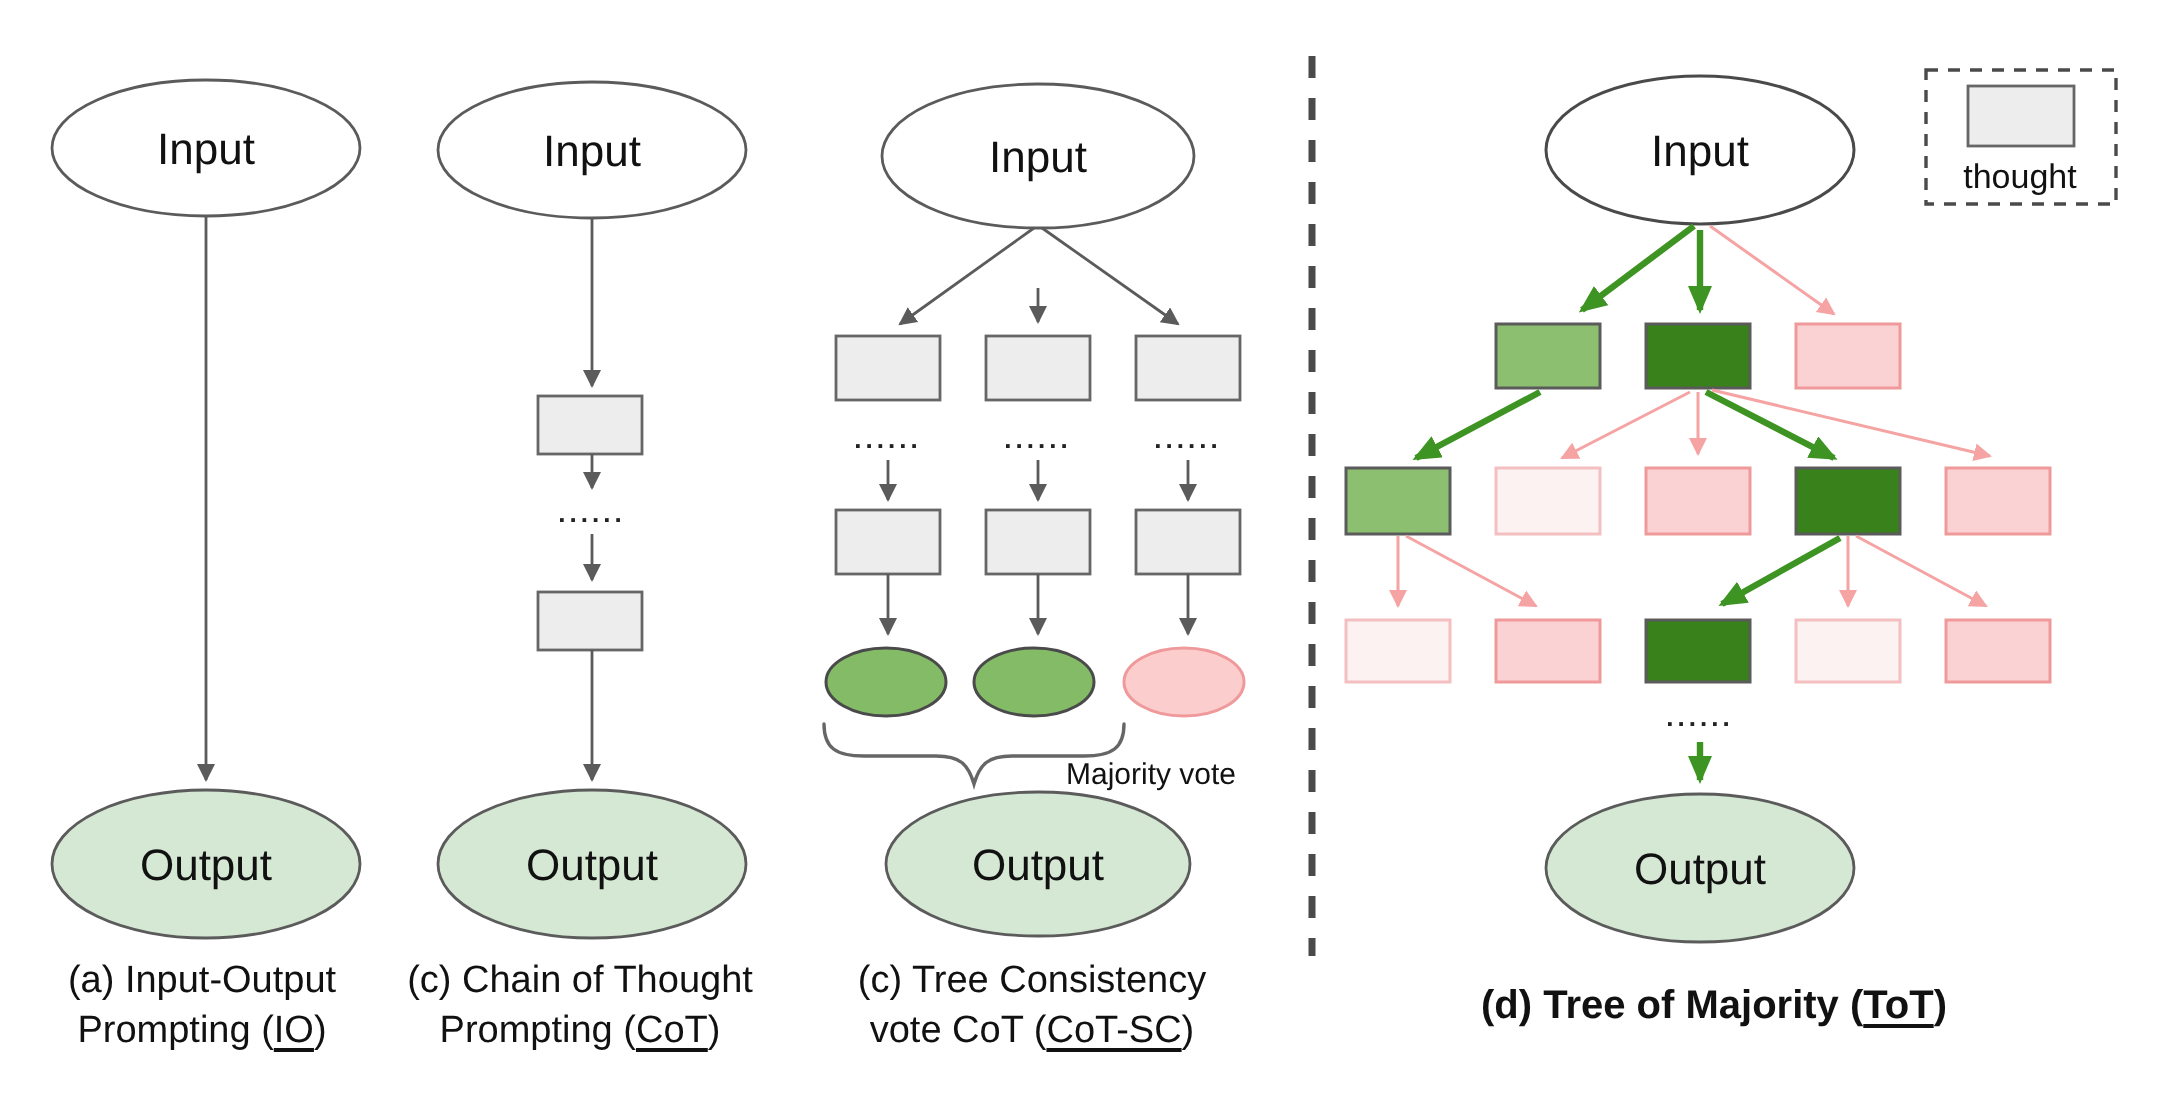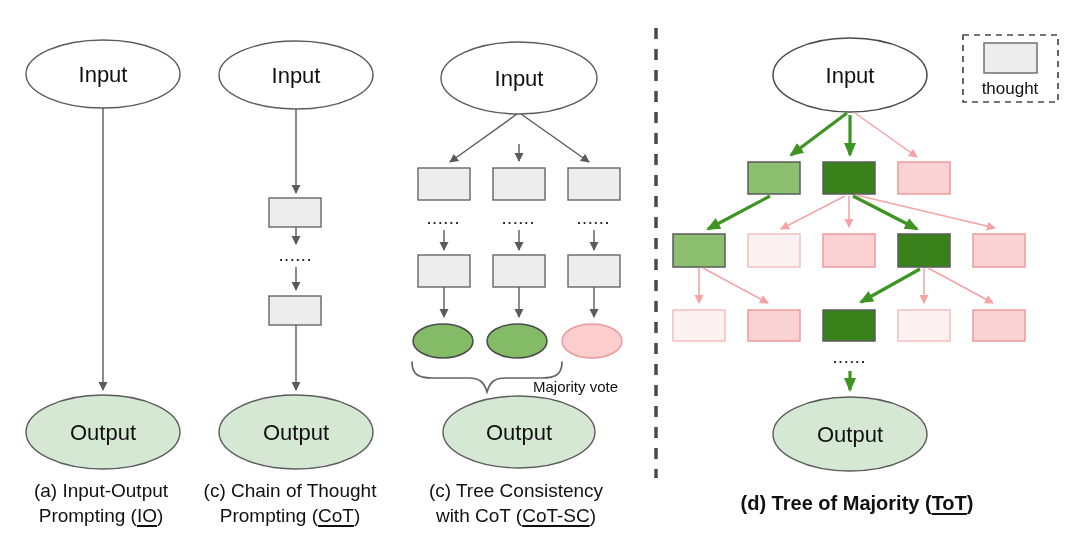--- a/index.html
+++ b/index.html
@@ -145,19 +145,19 @@
   <div><span>Prompting (</span><span class="u">CoT</span><span>)</span></div>
 </div>
 
 <div class="caption" style="left:3px; width:196px;">
   <div>(a) Input-Output</div>
   <div><span>Prompting (</span><span class="u">IO</span><span>)</span></div>
 </div>
 
 <div class="caption" style="left:410px; width:212px;">
   <div>(c) Tree Consistency</div>
-  <div><span>with CoT (</span><span class="u">CoT-SC</span><span>)</span></div>
+  <div><span>vote CoT (</span><span class="u">CoT-SC</span><span>)</span></div>
 </div>
 
 <div class="caption caption-d" style="left:697px; width:320px;">
   <span>(d) Tree of Majority (</span><span class="u">ToT</span><span>)</span>
 </div>
 </div>
 
 </body></html>

